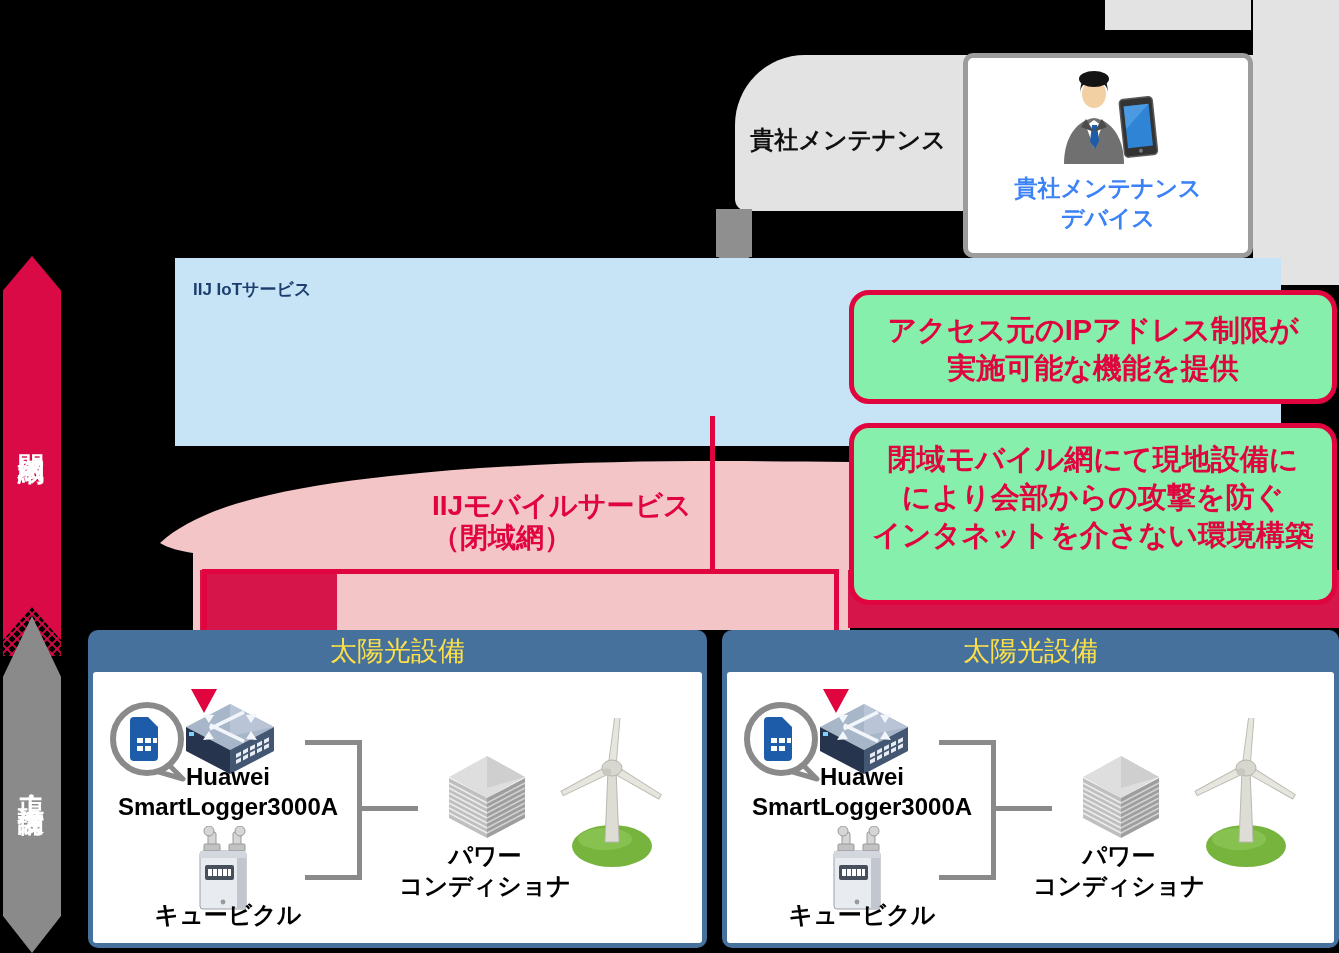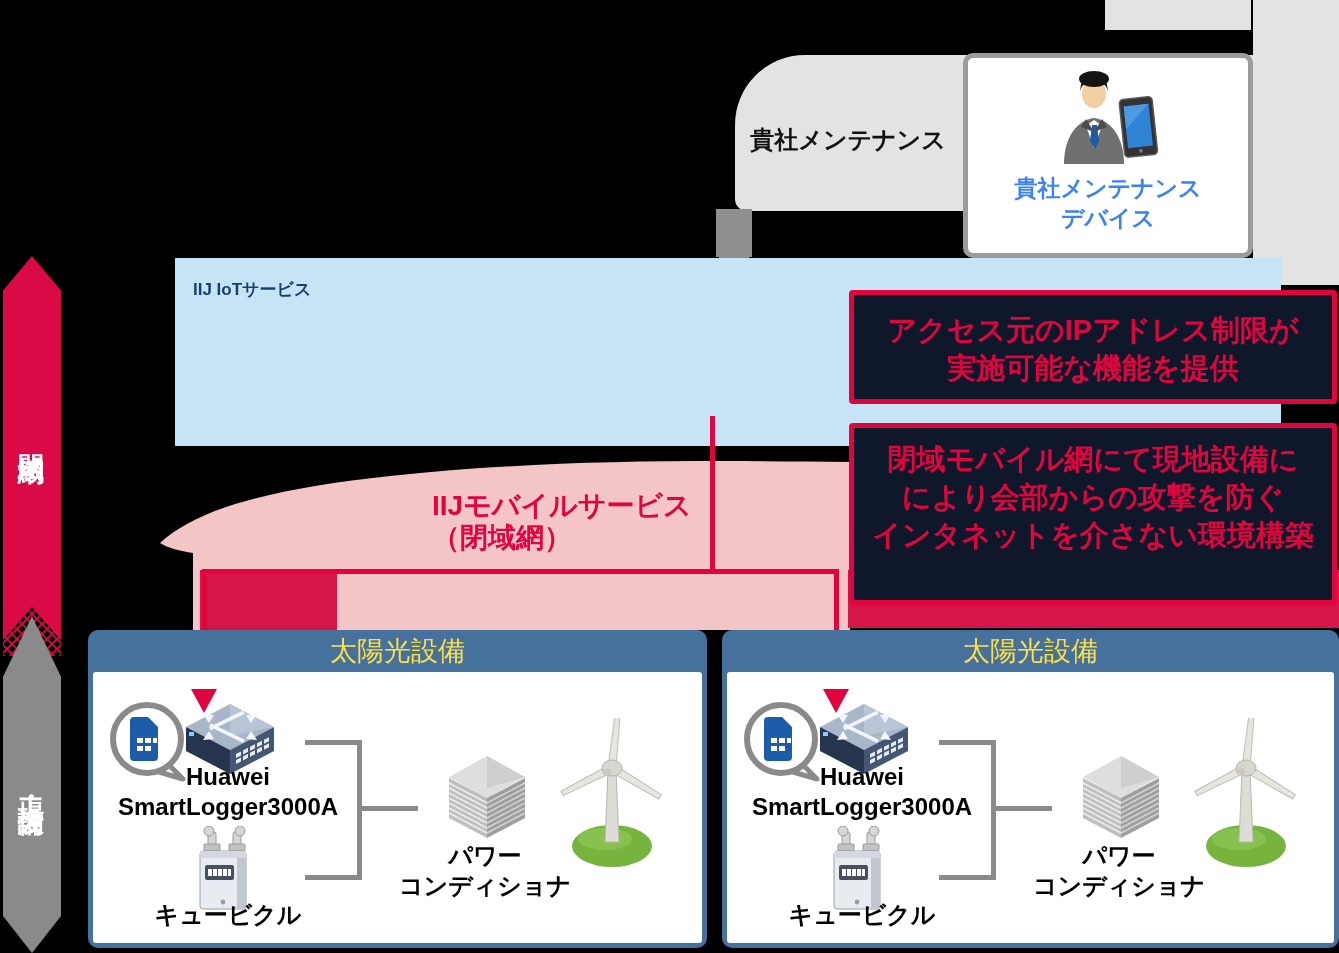--- a/index.html
+++ b/index.html
@@ -15,21 +15,21 @@
   .card-text{font-size:23px;font-weight:bold;color:#3b82f6;line-height:30px;}
   
   .garrow-shaft{background:#8f8f8f;}
   .garrow-head{width:0;height:0;border-left:16px solid transparent;border-right:16px solid transparent;border-top:27px solid #8f8f8f;}
   
   .iot{background:#c7e3f6;}
   .iot-label{font-size:17px;font-weight:bold;color:#1c3e6e;}
   .devbox{background:#fff;border:6px solid #17498d;border-radius:14px;}
   .dev-text{font-size:26px;font-weight:bold;color:#2a64ad;line-height:32px;text-align:center;}
   
-  .callout{background:#0f172a;border:5px solid #e0043f;border-radius:4px;}
+  .callout{background:#86efac;border:5px solid #e0043f;border-radius:20px;}
   .callout p{margin:0;text-align:center;font-size:29px;font-weight:bold;color:#e0043f;line-height:38px;}
   
   .pink-label{font-size:28px;font-weight:bold;color:#e0043f;line-height:32px;text-align:left;}
   .crimson{background:#d6154a;}
   .redline{background:#e0043f;}
   .red-arrowhead{width:0;height:0;border-left:13px solid transparent;border-right:13px solid transparent;border-top:24px solid #e0043f;}
   
   .site{background:#46719d;border-radius:10px;}
   .site-header{height:42px;color:#fde047;font-size:27px;font-weight:normal;display:flex;align-items:center;justify-content:center;}
   .site-body{position:absolute;left:5px;right:5px;top:42px;bottom:5px;background:#fff;border-radius:3px;}

